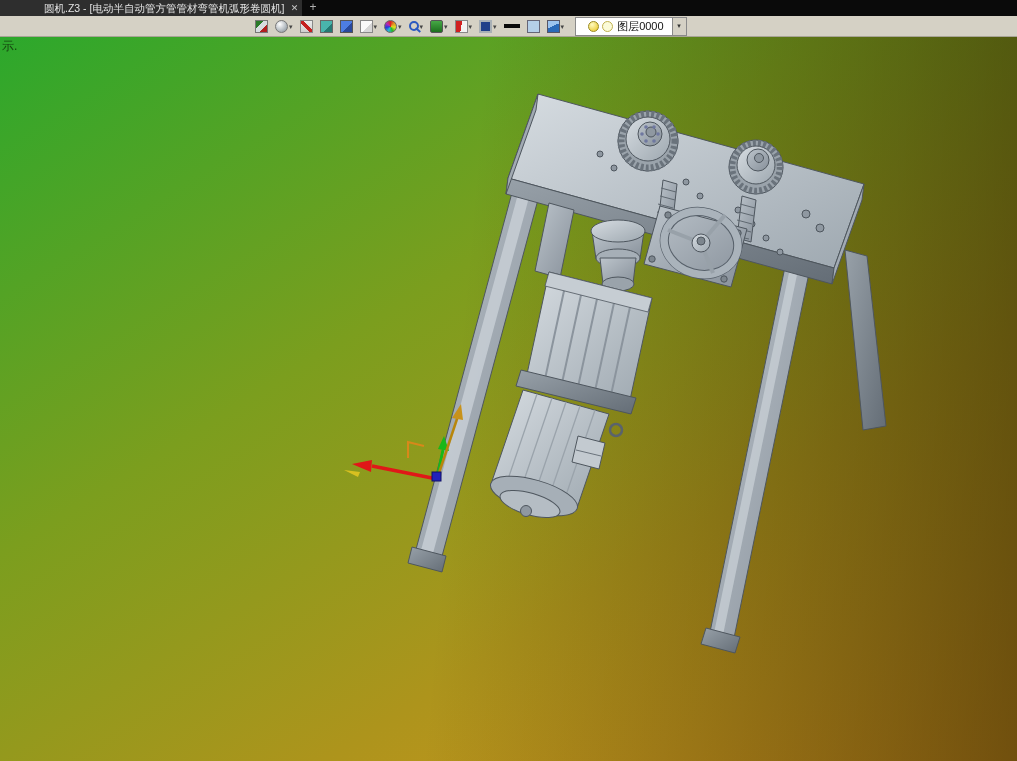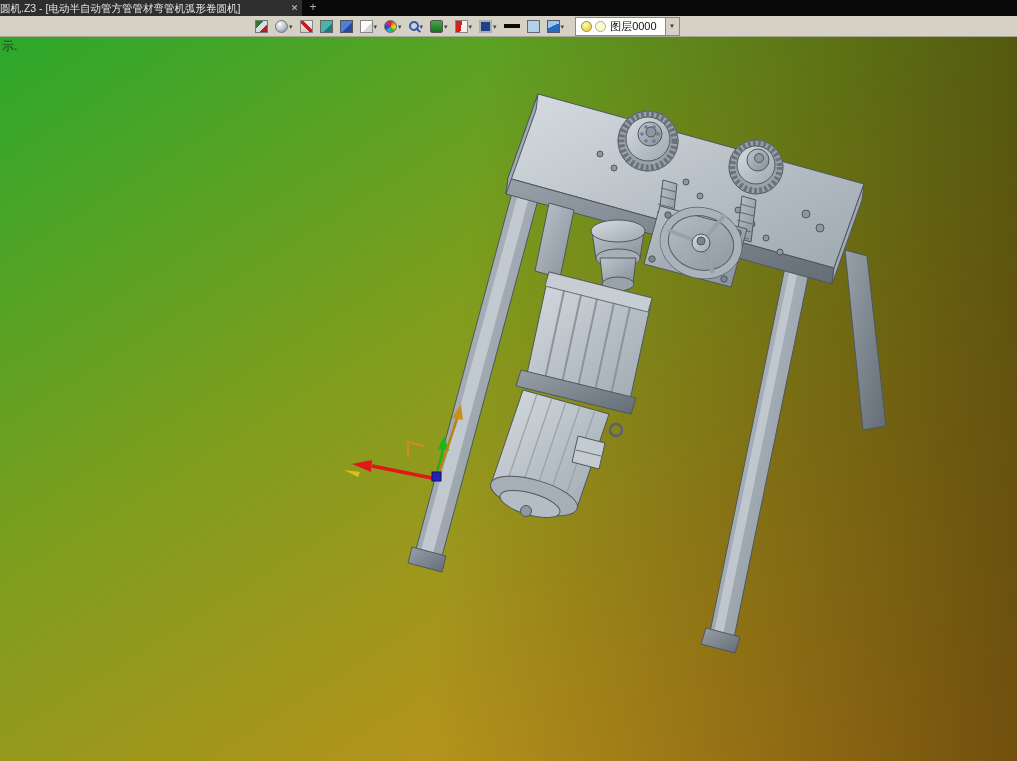--- a/index.html
+++ b/index.html
@@ -5,21 +5,21 @@
   html,body{margin:0;padding:0;}
   body{
     width:1017px;height:761px;overflow:hidden;position:relative;
     font-family:"Liberation Sans", sans-serif;background:#000;
   }
 
   
   .titlebar{position:absolute;top:0;left:0;right:0;height:16px;background:#0a0a0a;display:flex;}
   .doc-tab{width:302px;background:#2e2e2e;color:#e2e2e2;font-size:10.5px;line-height:16px;
            display:flex;white-space:nowrap;overflow:hidden;cursor:default;}
-  .tab-title{flex:1;overflow:hidden;}
+  .tab-title{flex:1;overflow:hidden;margin-left:44px;}
   .tab-close{width:15px;text-align:center;color:#c8c8c8;font-size:9px;}
   .new-tab{width:22px;text-align:center;color:#b0b0b0;font-size:12px;line-height:15px;}
 
   
   .toolbar{position:absolute;top:16px;left:0;right:0;height:20px;background:#d5d1c5;
            border-bottom:1px solid #a8a496;display:flex;align-items:center;}
   #toolbar-icons{display:flex;align-items:center;margin-left:254px;gap:5px;}
   .tbtn{display:flex;align-items:center;border:none;background:transparent;padding:1px;height:18px;cursor:default;}
   .ic{width:13px;height:13px;display:inline-block;position:relative;box-sizing:border-box;}
   .chev{font-size:7px;color:#444;margin-left:1px;line-height:1;}
@@ -34,21 +34,21 @@
   #toolbar-icons [data-name="zoom-tool-icon"] .ic{border:2px solid #2a59c0;border-radius:50%;width:10px;height:10px;}
   #toolbar-icons [data-name="zoom-tool-icon"] .ic::after{content:"";position:absolute;width:6px;height:2px;background:#2a59c0;right:-4px;bottom:-2px;transform:rotate(40deg);}
   #toolbar-icons [data-name="view-tool-icon"] .ic{background:linear-gradient(#46a846,#1d701d);border:1px solid #555;border-radius:2px;}
   #toolbar-icons [data-name="section-tool-icon"] .ic{background:linear-gradient(100deg,#d02020 48%,#f2f2f2 48%);border:1px solid #888;}
   #toolbar-icons [data-name="display-settings-icon"] .ic{background:#20408a;border:2px solid #a8b0b6;}
   #toolbar-icons [data-name="line-width-icon"] .ic{height:4px;width:16px;background:#0a0a0a;border:none;}
   #toolbar-icons [data-name="background-color-icon"] .ic{background:#b4cfe8;border:1px solid #667;}
   #toolbar-icons [data-name="layers-icon"] .ic{background:linear-gradient(155deg,#9cc4ee 46%,#2a6ab8 46%);border:1px solid #556;}
 
   .layer-combo{display:flex;align-items:center;height:17px;background:#fff;border:1px solid #8a8a8a;
-               margin-left:10px;padding-left:5px;cursor:default;}
+               margin-left:10px;padding-left:12px;cursor:default;}
   .bulb{width:9px;height:9px;border-radius:50%;background:radial-gradient(circle at 35% 30%,#fffbc0,#e8c31e);
         border:1px solid #9a8a20;margin-right:3px;}
   .swatch{width:9px;height:9px;border-radius:50%;background:#fbfbd8;border:1px solid #c0b050;margin-right:4px;}
   .layer-text{font-size:11px;color:#111;margin-right:8px;}
   .combo-btn{width:13px;height:17px;background:#d5d1c5;border-left:1px solid #8a8a8a;font-size:7px;color:#333;
              display:flex;align-items:center;justify-content:center;}
 
   
   .viewport{
     position:absolute;top:37px;left:0;width:1017px;height:724px;

